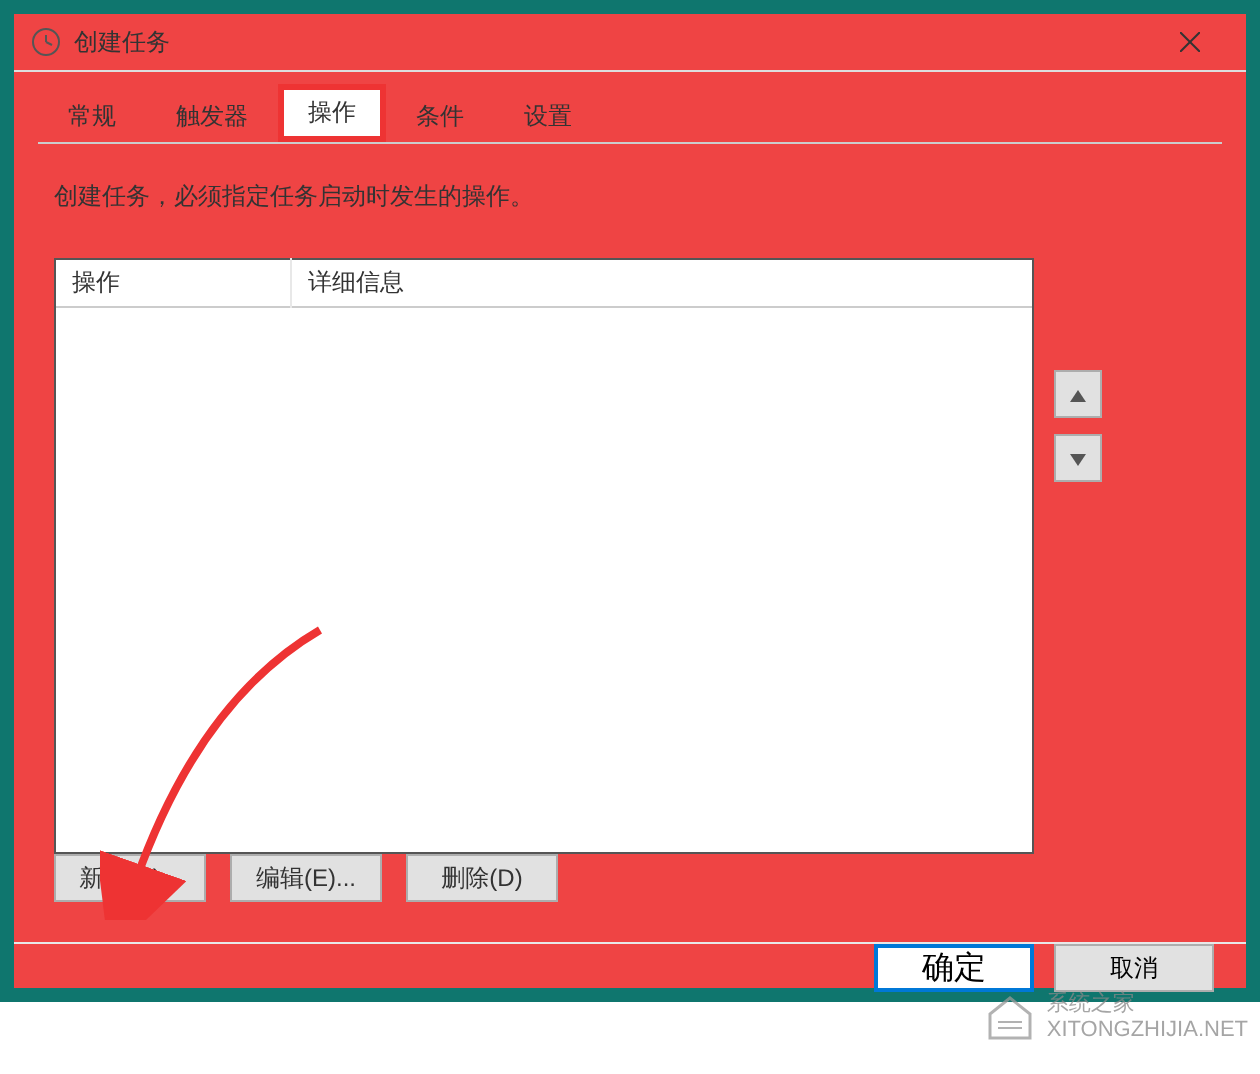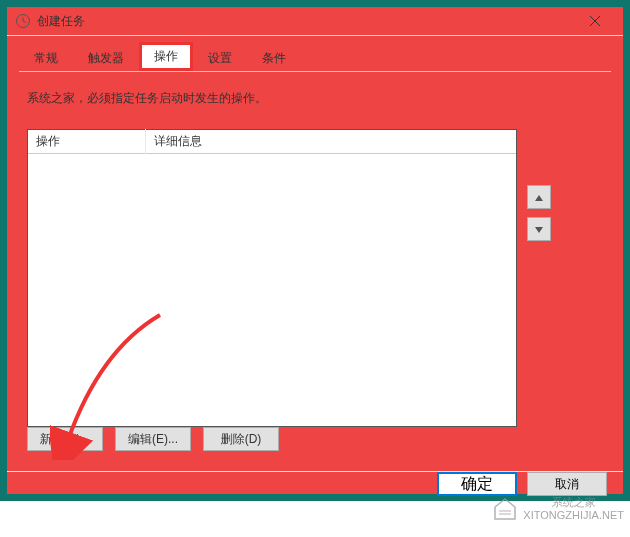--- a/index.html
+++ b/index.html
@@ -174,21 +174,21 @@
       right: 6px; bottom: 14px;
       display: flex; align-items: center; gap: 4px;
       opacity: 0.75;
       font-size: 11px; color: #888;
       pointer-events: none;
     }
     .watermark-logo {
       width: 28px; height: 28px;
       display: inline-flex; align-items: center; justify-content: center;
     }
-    .watermark-text { display: flex; flex-direction: column; line-height: 1.2; text-align: center; }
+    .watermark-text { display: flex; flex-direction: column; line-height: 1.2; }
   </style>
 </head>
 <body>
 
 <div class="window">
   <div class="titlebar">
     <span class="titlebar-icon">
       <svg viewBox="0 0 16 16" width="16" height="16">
         <circle cx="8" cy="8" r="6.5" fill="none" stroke="#555" stroke-width="1"></circle>
         <line x1="8" y1="8" x2="8" y2="4.5" stroke="#555" stroke-width="1"></line>
@@ -205,26 +205,26 @@
         </svg>
       </span>
     </div>
   </div>
 
   <div class="content">
     <div class="tabs">
       <div class="tab">常规</div>
       <div class="tab">触发器</div>
       <div class="tab active highlighted">操作</div>
+      <div class="tab">条件</div>
       <div class="tab">设置</div>
-      <div class="tab">条件</div>
     </div>
 
     <div class="tab-body">
-      <div class="instruction">系统之家，必须指定任务启动时发生的操作。</div>
+      <div class="instruction">创建任务，必须指定任务启动时发生的操作。</div>
 
       <div class="table-area">
         <div class="table-wrap">
           <div class="table-header">
             <div class="th th-op">操作</div>
             <div class="th th-detail">详细信息</div>
           </div>
         </div>
         <div class="reorder-btns">
           <div class="reorder-btn">

